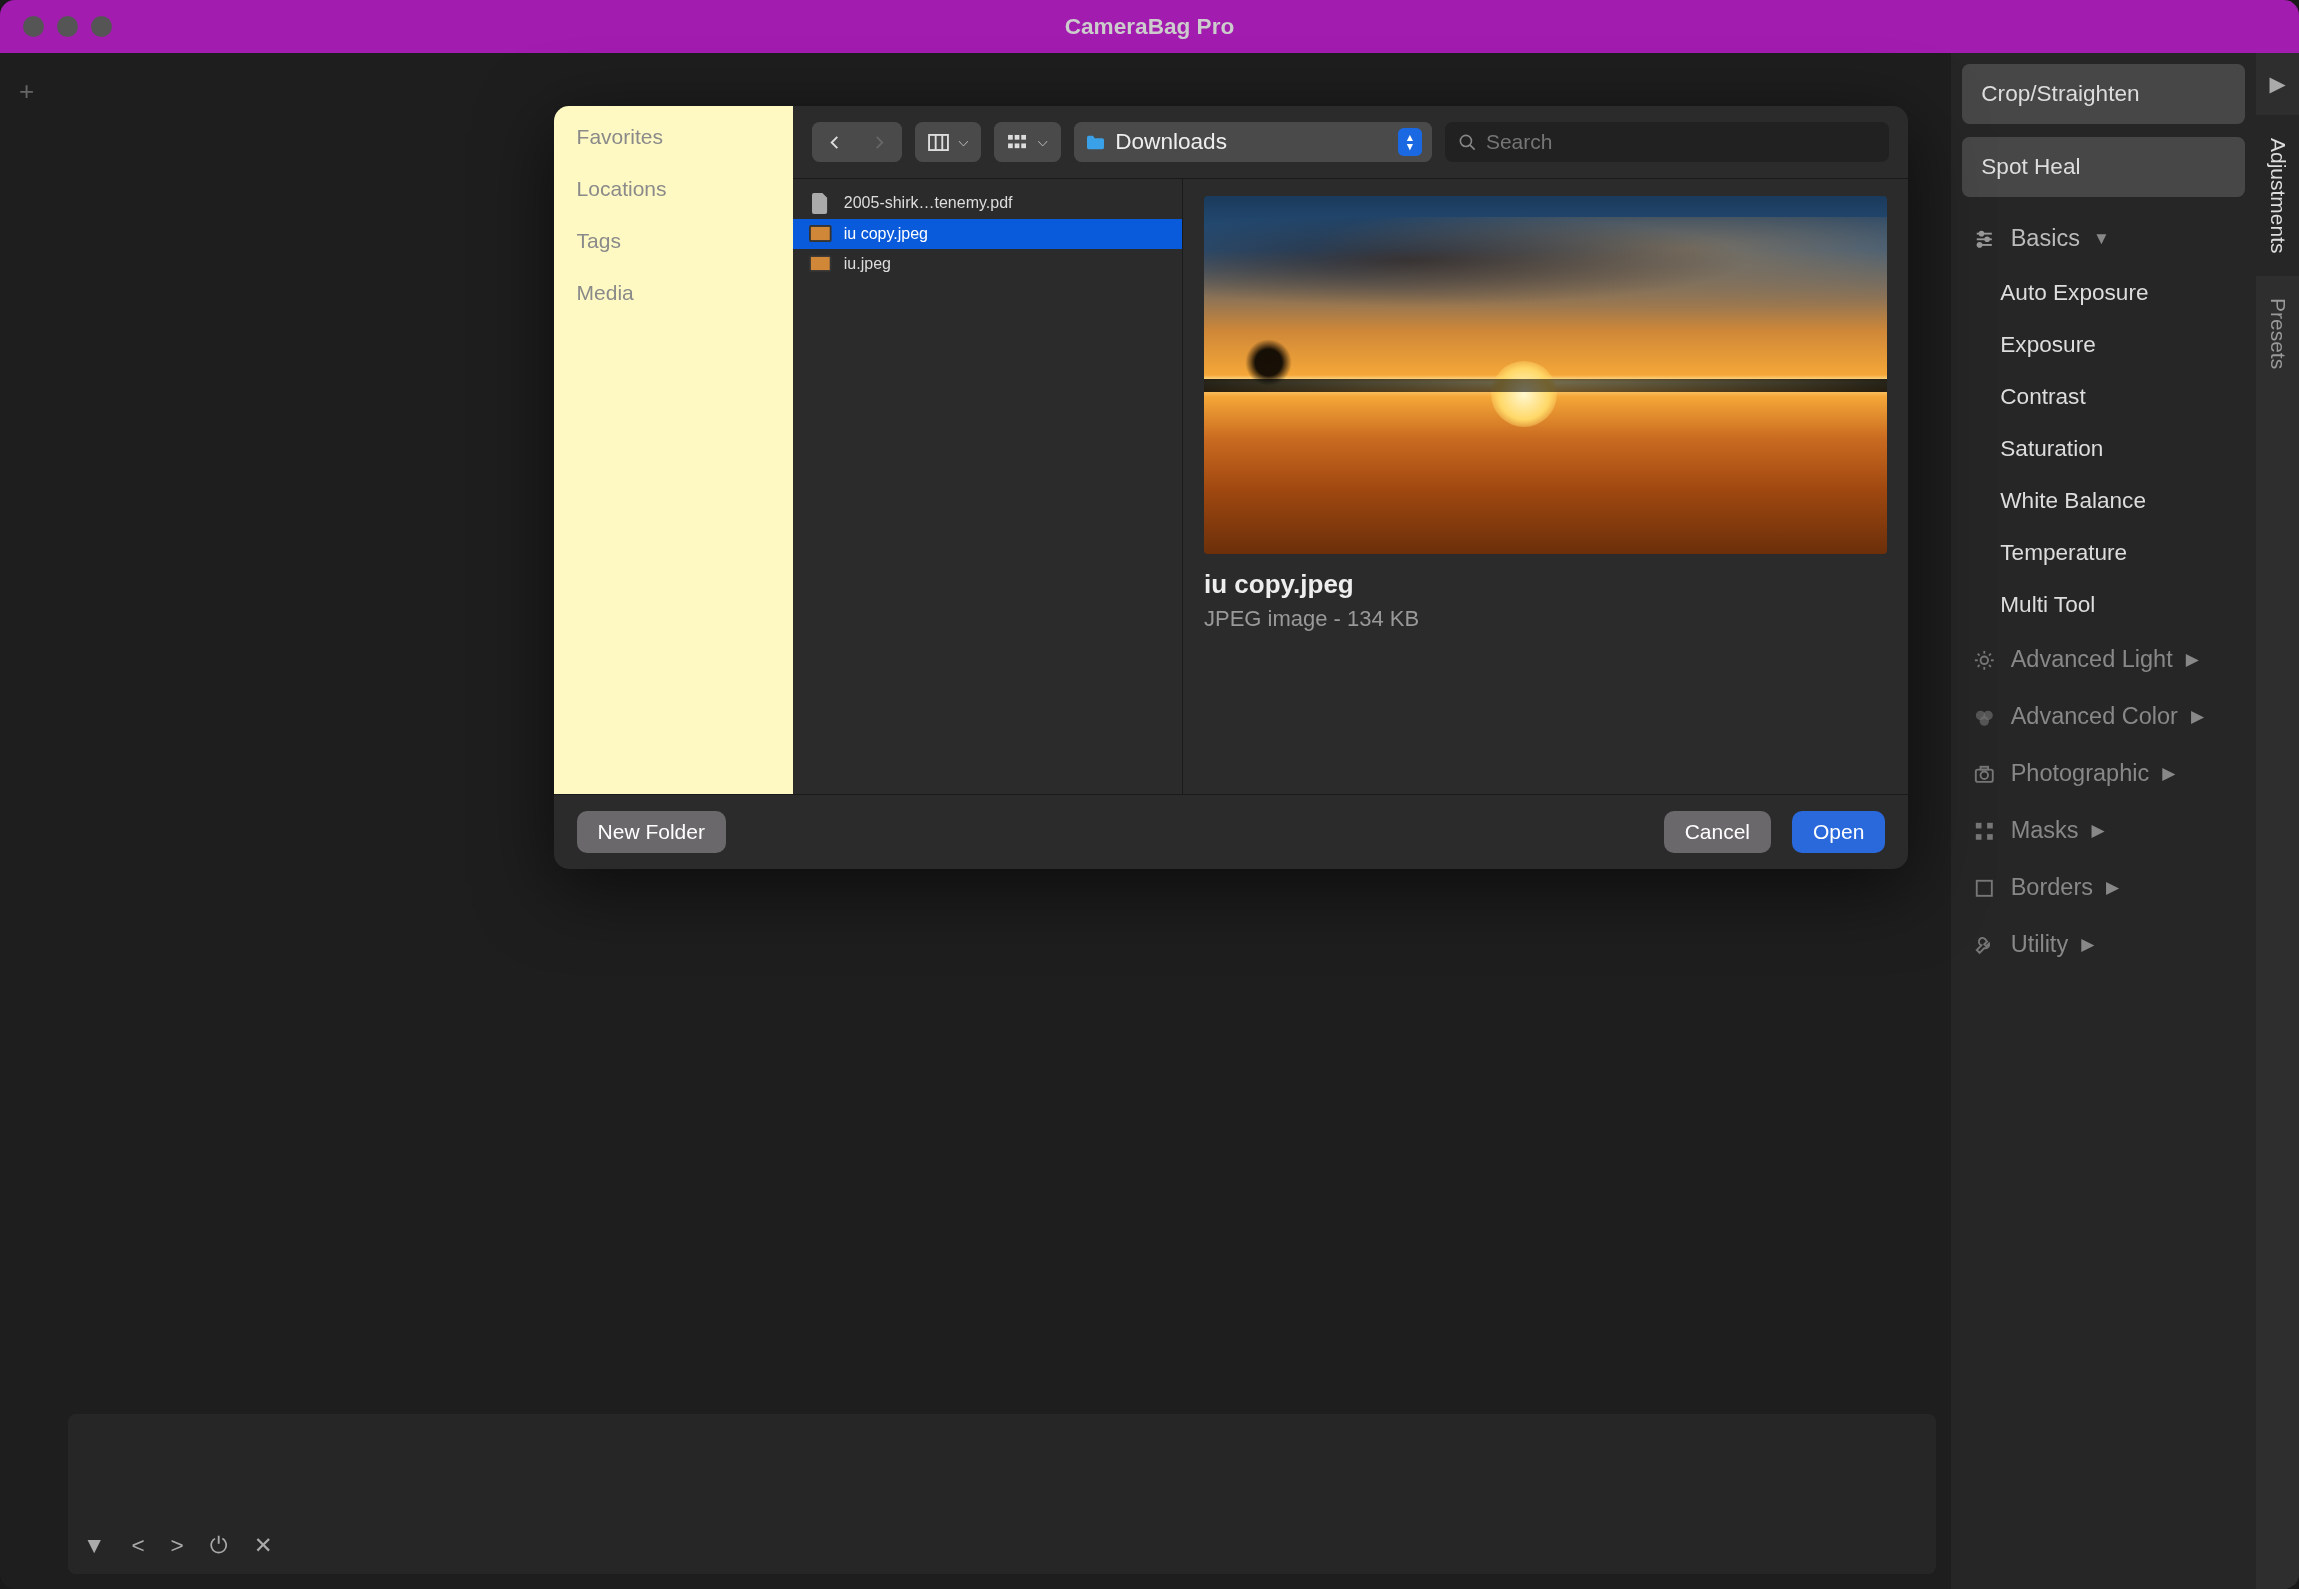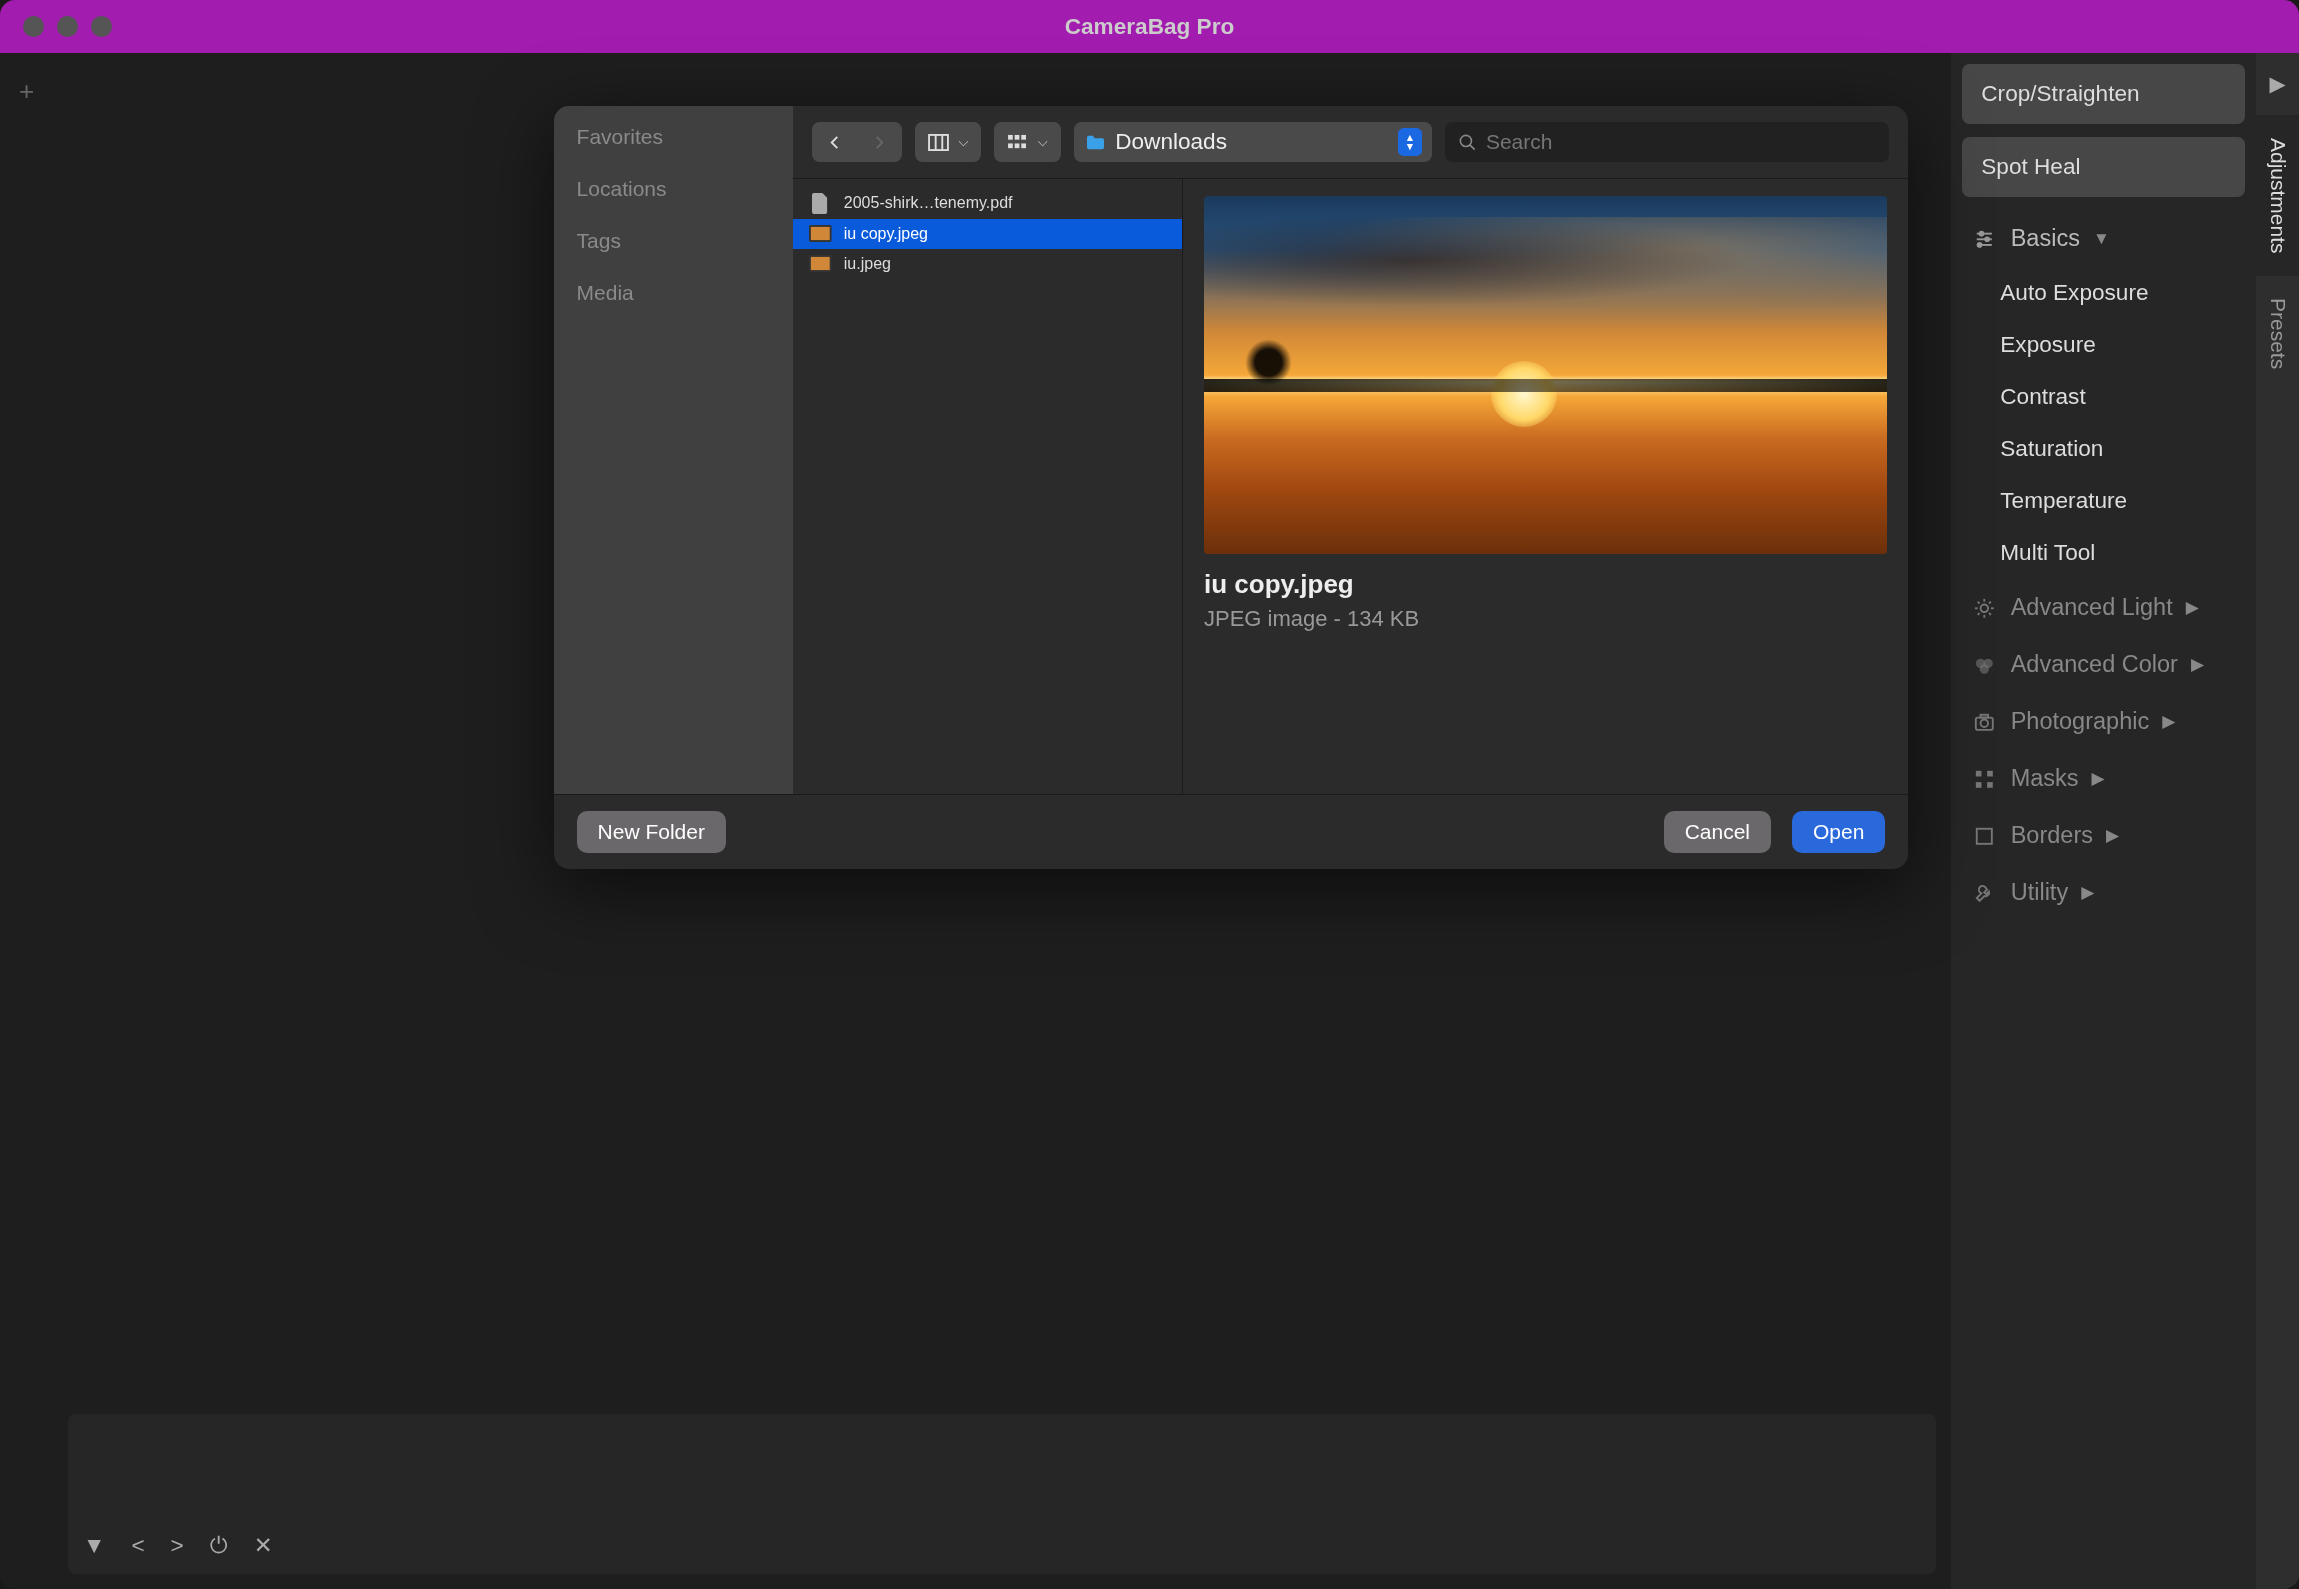--- a/index.html
+++ b/index.html
@@ -26,21 +26,21 @@
 .panel-tabs { width: 43px; background: #2e2e2e; display: flex; flex-direction: column; }
 .panel-tab { writing-mode: vertical-rl; padding: 22.6px 9.4px; font-size: 21px; color: #999; cursor: pointer; text-align:center; }
 .panel-tab.active { background: #262626; color: #ddd; }
 .collapse-arrow { padding: 19px 9.4px; color: #aaa; text-align:center; font-size:21px; }
 .section-icon { width: 26px; height: 26px; display:inline-flex; align-items:center; justify-content:center; }
 .chev-r { color: #888; font-size: 17px; }
 
 
 .dialog-overlay { position: absolute; top: 53px; left: 554px; width: 1354px; height: 763px; background: #2c2b2c; border-radius: 15px; box-shadow: 0 19px 75px rgba(0,0,0,.6); display: flex; flex-direction: column; overflow: hidden; }
 .dialog-body { flex: 1; display: flex; overflow: hidden; }
-.dialog-sidebar { width: 239px; background: #404040; padding: 19px 22.6px; }
+.dialog-sidebar { width: 239px; background: #fef9c3; padding: 19px 22.6px; }
 .sidebar-label { color: #8a8a8a; font-size: 21px; margin-bottom: 28px; cursor: pointer; }
 .dialog-main { flex: 1; display: flex; flex-direction: column; }
 .dialog-toolbar { height: 72px; display: flex; align-items: center; gap: 13px; padding: 0 19px; }
 .nav-btn-group { display: flex; }
 .nav-btn { width: 45px; height: 40px; background: #4b4a4b; display:flex; align-items:center; justify-content:center; color:#ccc; font-size:19px; cursor:pointer; }
 .nav-btn:first-child { border-radius: 7.5px 0 0 7.5px; }
 .nav-btn:last-child { border-radius: 0 7.5px 7.5px 0; }
 .nav-btn.disabled { color: #6a6a6a; }
 .view-btn { height: 40px; background: #4b4a4b; border-radius: 7.5px; display:flex; align-items:center; padding: 0 13px; gap: 9.4px; color: #ccc; cursor:pointer; }
 .location-select { flex: 0 0 358px; height: 40px; background: #4b4a4b; border-radius: 7.5px; display:flex; align-items:center; padding: 0 11.3px; gap: 9.4px; color: #eee; font-size: 22.6px; cursor:pointer; position:relative; }
@@ -116,20 +116,21 @@
                 <circle cx="7" cy="18" r="2" fill="#999"></circle>
               </svg>
           </span>
           <span>Basics</span>
           <span class="chev-r">▼</span>
         </div>
         <div class="panel-item">Auto Exposure</div>
         <div class="panel-item">Exposure</div>
         <div class="panel-item">Contrast</div>
         <div class="panel-item">Saturation</div>
+        <div class="panel-item">White Balance</div>
         <div class="panel-item">Temperature</div>
         <div class="panel-item">Multi Tool</div>
 
         <div class="panel-section-header">
           <span class="section-icon">
               <svg viewBox="0 0 24 24" width="22.6" height="22.6" fill="none" stroke="#777" stroke-width="2">
                 <circle cx="12" cy="12" r="4"></circle>
                 <line x1="12" y1="2" x2="12" y2="5"></line>
                 <line x1="12" y1="19" x2="12" y2="22"></line>
                 <line x1="2" y1="12" x2="5" y2="12"></line>

